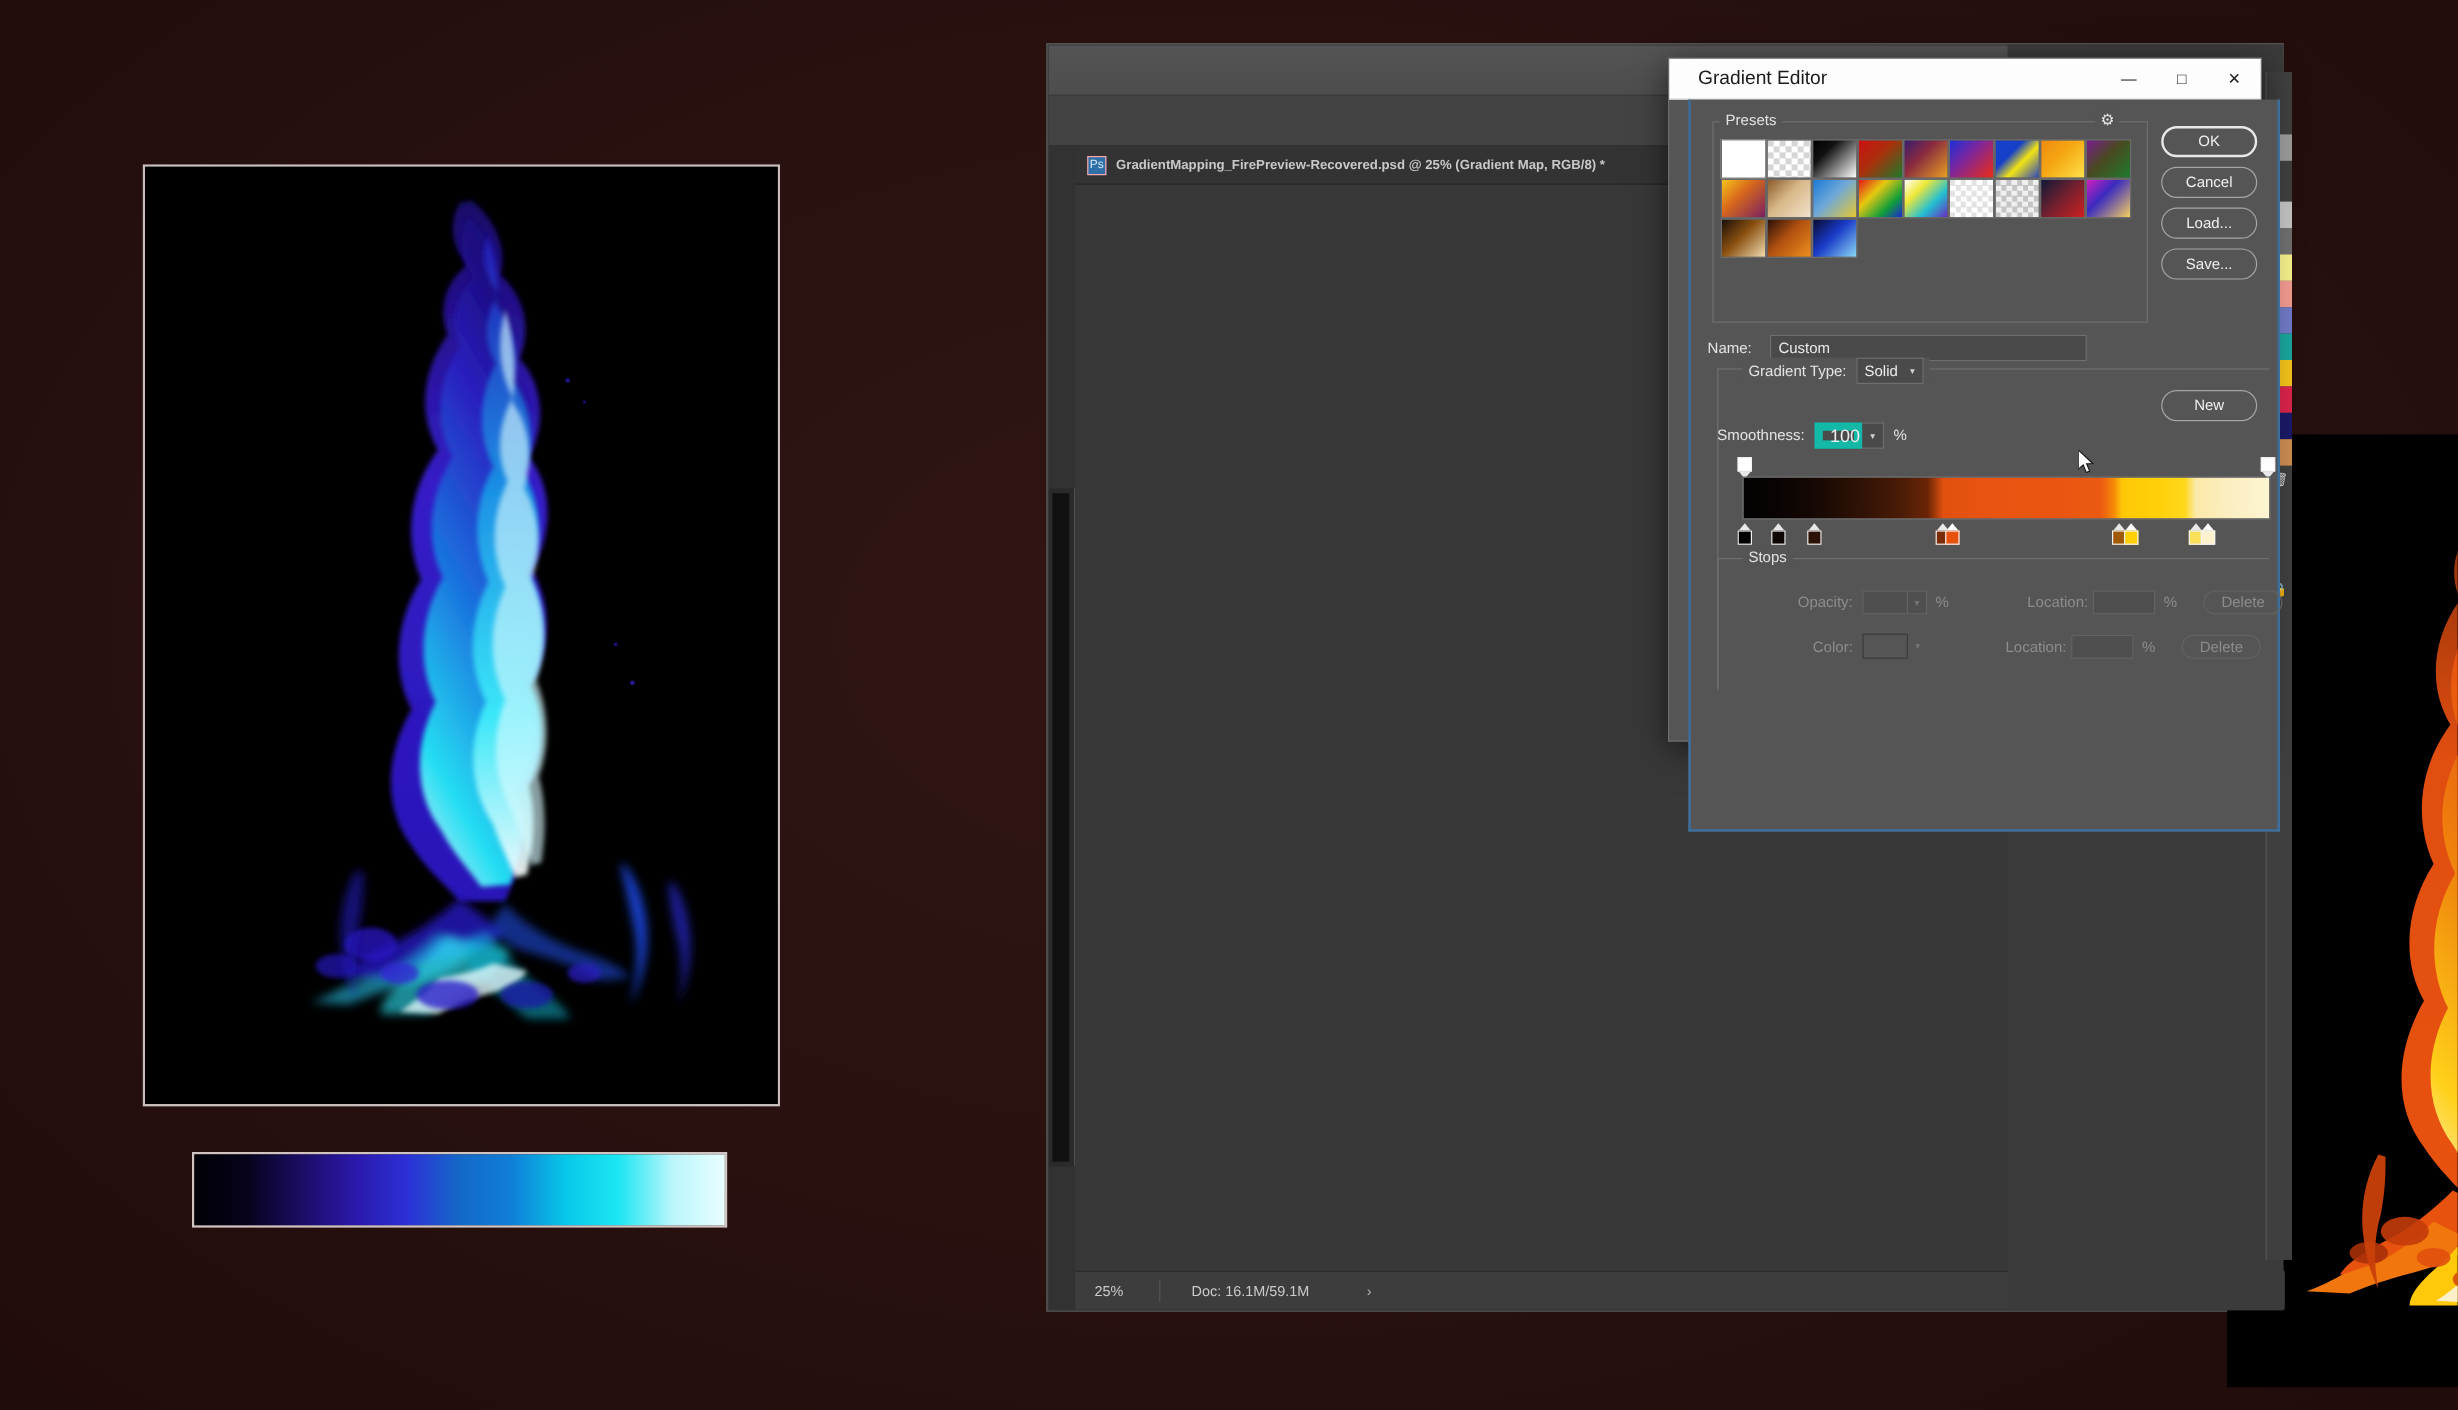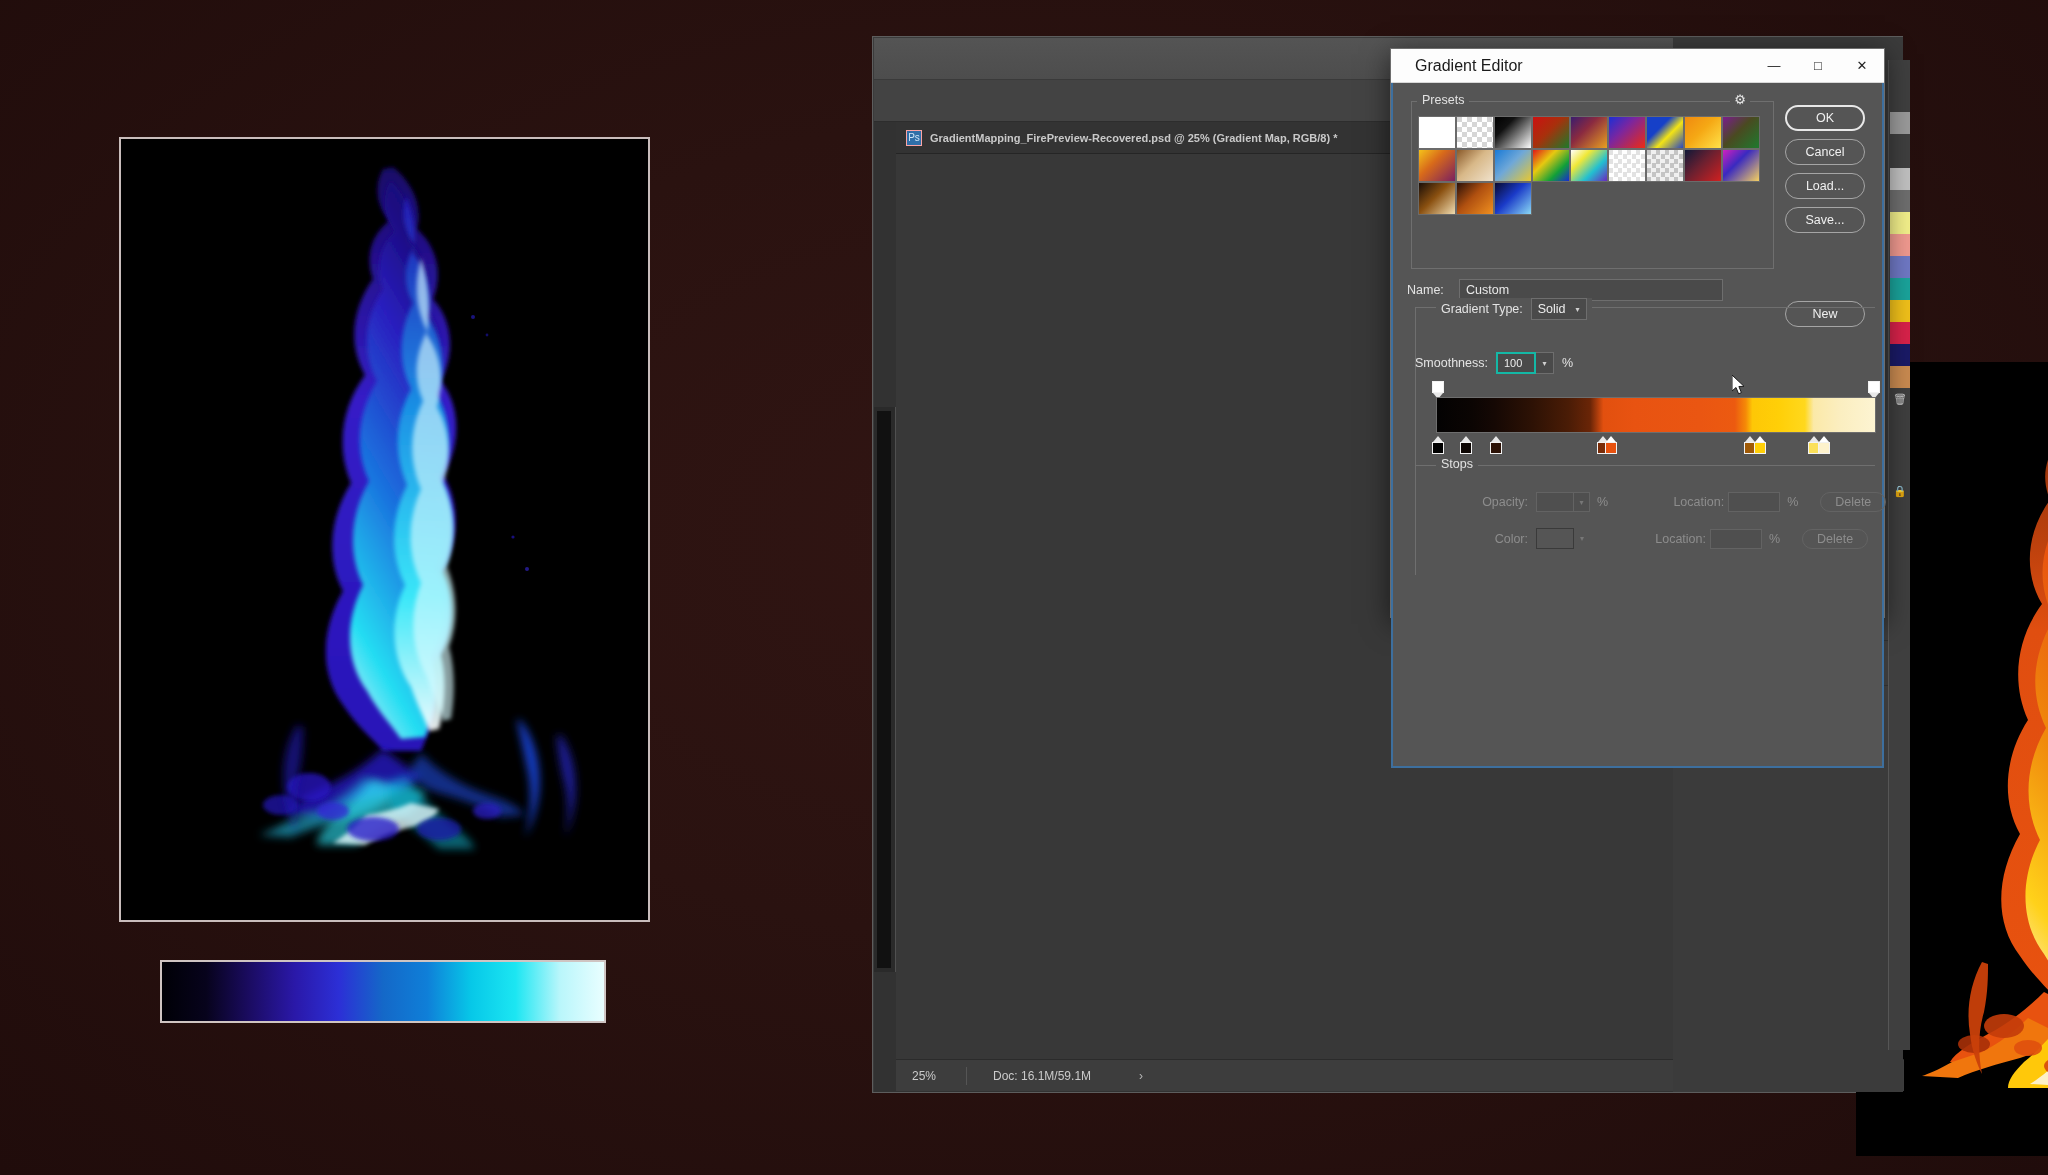--- a/index.html
+++ b/index.html
@@ -82,63 +82,63 @@
   
   #gradient-editor { position:absolute; left:1390px; top:48px; width:495px; height:570px;
       background:#555555; border:1px solid #6d6d6d;
       box-shadow: 0 6px 26px rgba(0,0,0,.55); }
   #ge-titlebar { height:34px; background:#fdfdfd; display:flex; align-items:center;
       border-bottom:1px solid #d8d8d8; }
   #ge-title { color:#1b1b1b; font-size:16px; padding-left:24px; flex:1; }
   .ge-winbtn { width:44px; height:34px; display:flex; align-items:center; justify-content:center;
       color:#222; font-size:13px; }
 
-  #ge-content { position:absolute; left:0; top:34px; width:493px; height:685px; background:#555555;
+  #ge-content { position:absolute; left:16px; top:34px; width:493px; height:610px; background:#555555;
       border:2px solid #3d6f9e; border-top:none; }
 
   
   #presets-group { position:absolute; left:18px; top:18px; width:363px; height:168px; }
   #presets-legend { position:absolute; left:6px; top:-8px; background:#555; padding:0 5px;
       color:#e2e2e2; font-size:12.5px; z-index:2; }
   #presets-gear { position:absolute; right:24px; top:-9px; background:#555; padding:0 4px; z-index:2;
       color:#e6e6e6; font-size:13px; }
   #presets-box { position:absolute; left:0; top:0; width:363px; height:168px;
       border:1px solid #6f6f6f; }
   #presets-inner { position:absolute; left:6px; top:14px; width:350px; height:148px; }
   .preset-row { display:flex; gap:0px; }
   .preset { width:38px; height:33px; border:1px solid #6b6b6b; }
 
   
   #ge-buttons { position:absolute; left:392px; top:22px; width:90px; }
   .ge-btn { width:80px; height:26px; border:1px solid #a5a5a5; border-radius:13px;
       background:#555; color:#f0f0f0; font-size:12.5px; display:flex; align-items:center;
       justify-content:center; margin-bottom:8px; }
   .ge-btn.primary { border:2px solid #e8e8e8; }
-  #ge-new { margin-top:68px; }
+  #ge-new { margin-top:92px; }
 
   
   #name-row { position:absolute; left:14px; top:195px; width:370px; height:24px; display:flex; align-items:center; }
   #name-label { color:#e4e4e4; font-size:12.5px; width:52px; }
   #name-input { width:264px; height:22px; background:#4a4a4a; border:1px solid #6e6e6e;
       color:#e9e9e9; font-size:12.5px; padding:0 6px; display:flex; align-items:center; }
 
   
   #gt-group { position:absolute; left:22px; top:224px; width:460px; height:268px;
       border:1px solid #6f6f6f; border-right:none; border-bottom:none;text-decoration:underline; }
   #gt-row { position:absolute; left:20px; top:-10px; display:flex; align-items:center; gap:8px;
       background:#555; padding:0 5px; }
   #gt-label { color:#e4e4e4; font-size:12.5px; }
   #gt-select { height:22px; background:#4a4a4a; border:1px solid #6e6e6e; color:#ededed;
       font-size:12.5px; padding:0 6px; display:flex; align-items:center; gap:10px; }
   .caret { font-size:8px; color:#d0d0d0; }
 
   #sm-row { position:absolute; left:0px; top:27px; display:flex; align-items:center; gap:8px; padding-left:0px; }
   #sm-label { color:#e4e4e4; font-size:12.5px; }
-  #sm-input { width:40px; height:22px; background:#4a4a4a; border:2px solid #14b8a6; color:#ededed;
-      font-size:11px; display:flex; align-items:center; padding-left:6px; }
+  #sm-input { width:40px; height:22px; background:#4a4a4a; border:7px solid #14b8a6; color:#ededed;
+      font-size:15px; display:flex; align-items:center; padding-left:6px; }
   #sm-caret { width:18px; height:22px; background:#4a4a4a; border:1px solid #6e6e6e; border-left:none;
       display:flex; align-items:center; justify-content:center; }
   #sm-pct { color:#e4e4e4; font-size:12.5px; }
 
   
   #grad-wrap { position:absolute; left:20px; top:73px; width:440px; height:80px; }
   #grad-bar { position:absolute; left:0; top:16px; width:440px; height:36px; border:1px solid #6e6e6e; }
   .stop-top { position:absolute; top:0px; width:12px; height:14px; }
   .stop-bot { position:absolute; top:55px; width:12px; height:14px; }
   .stop-sq { width:12px; height:12px; border:1.5px solid #f2f2f2; }

